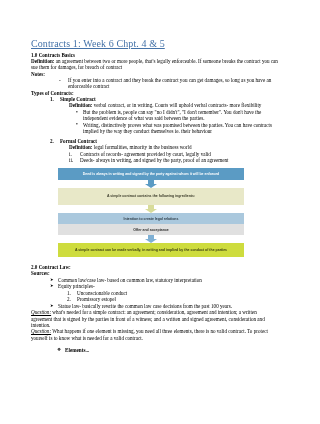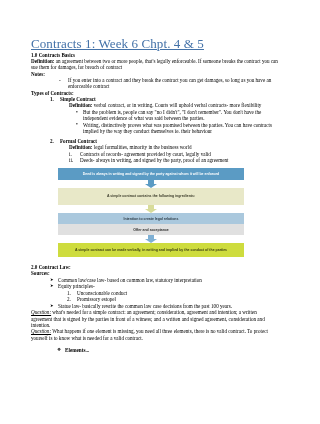--- a/index.html
+++ b/index.html
@@ -17,21 +17,21 @@
   .page {
     position: relative;
     width: 300px;
     height: 424px;
     background: #ffffff;
     box-sizing: border-box;
     padding: 38px 22px 0 31px;
   }
   .doc-title {
     color: #4472a8;
-    font-size: 13px;
+    font-size: 10px;
     line-height: 11px;
     text-decoration: underline;
     margin: 0 0 2.5px 0;
     font-weight: normal;
     letter-spacing: 0.1px;
   }
   .h-bold {
     font-weight: bold;
     font-size: 5.1px;
     line-height: 6.3px;

